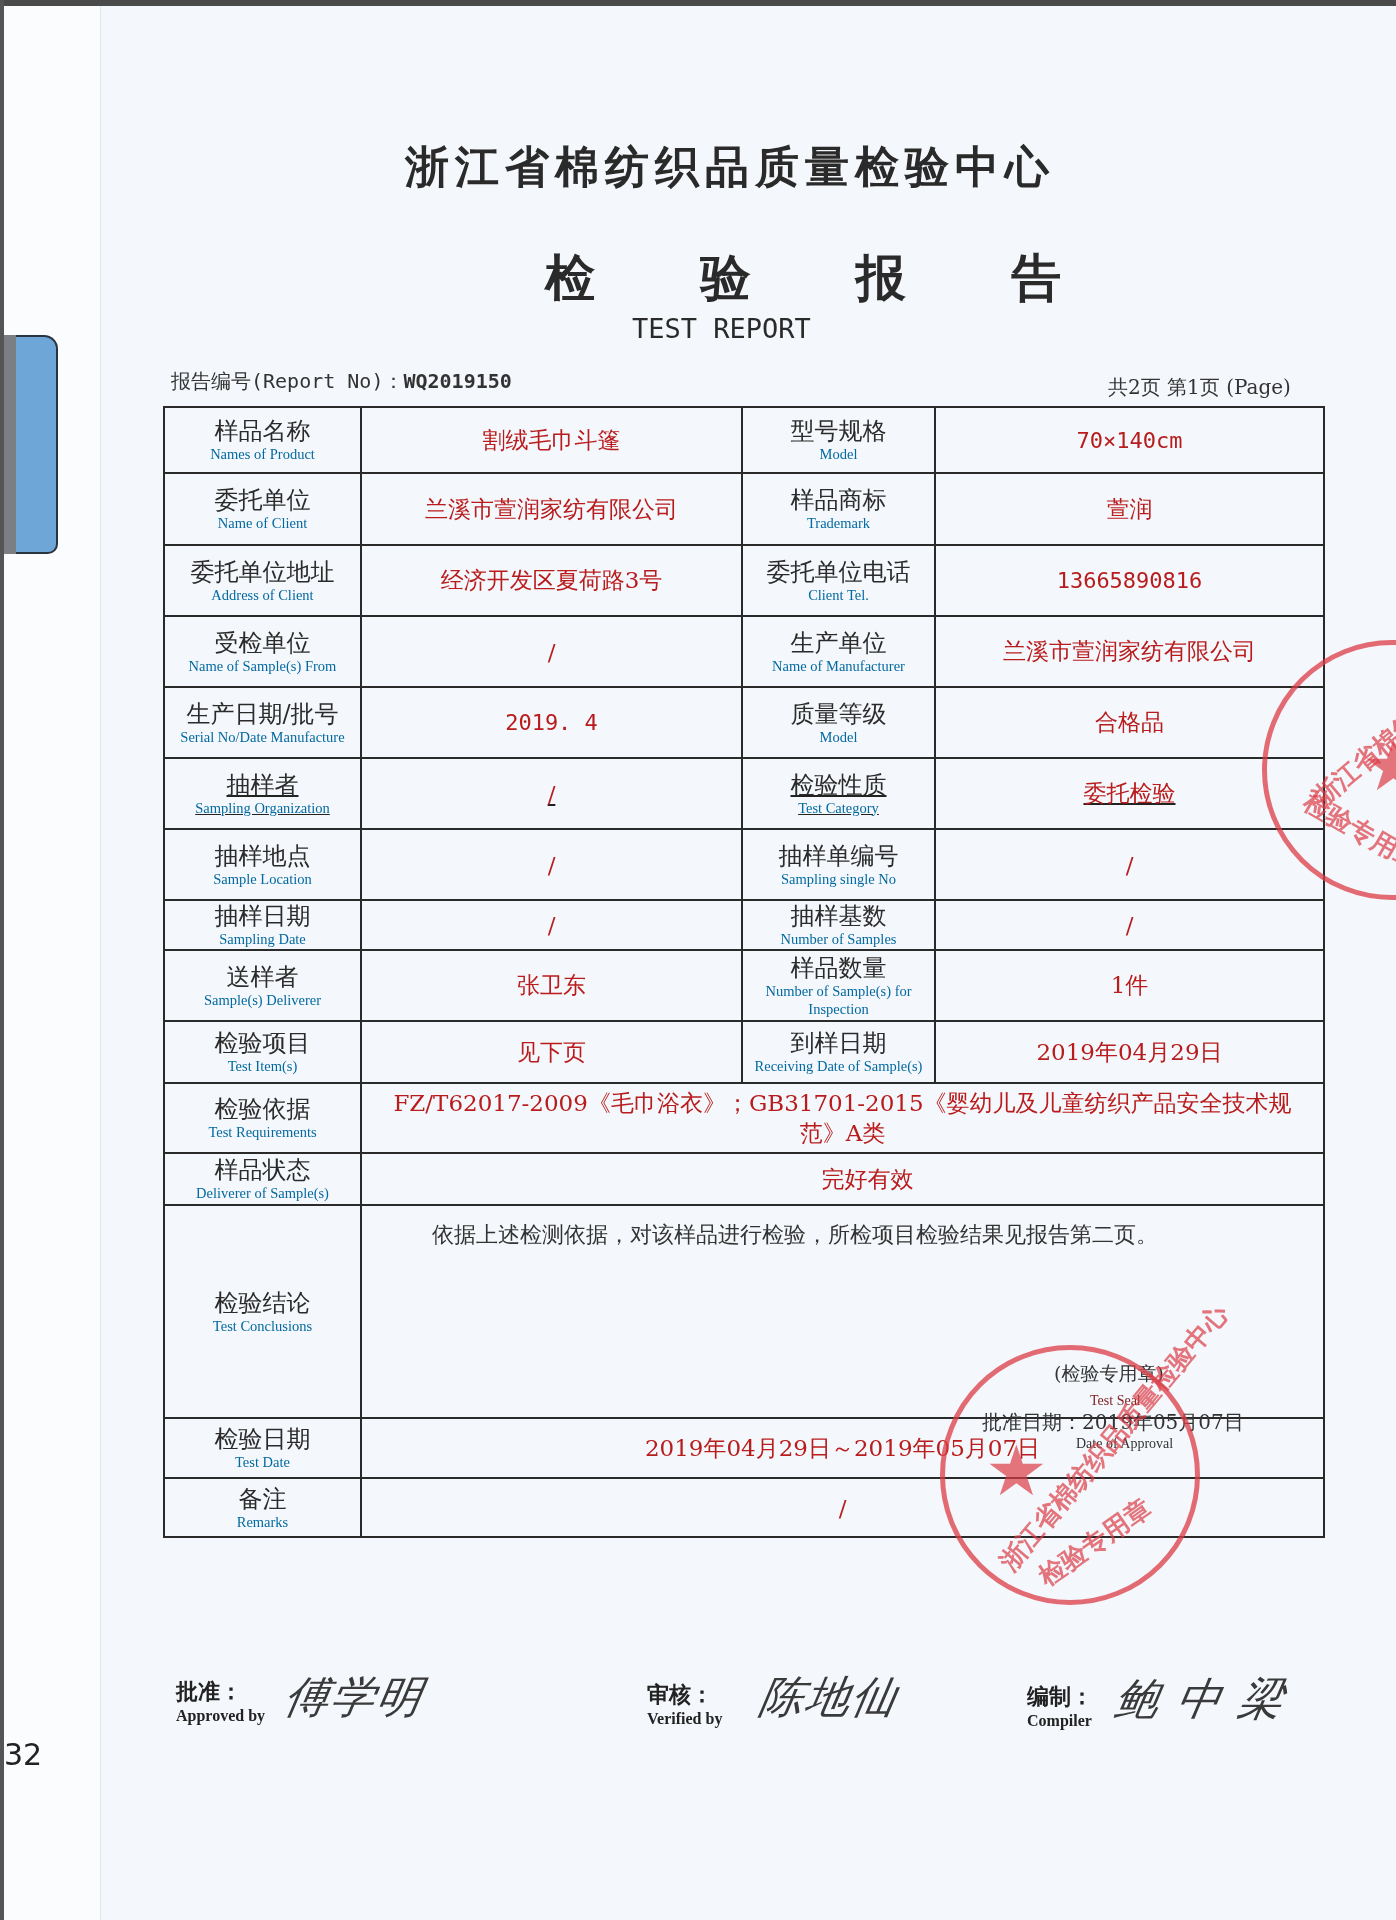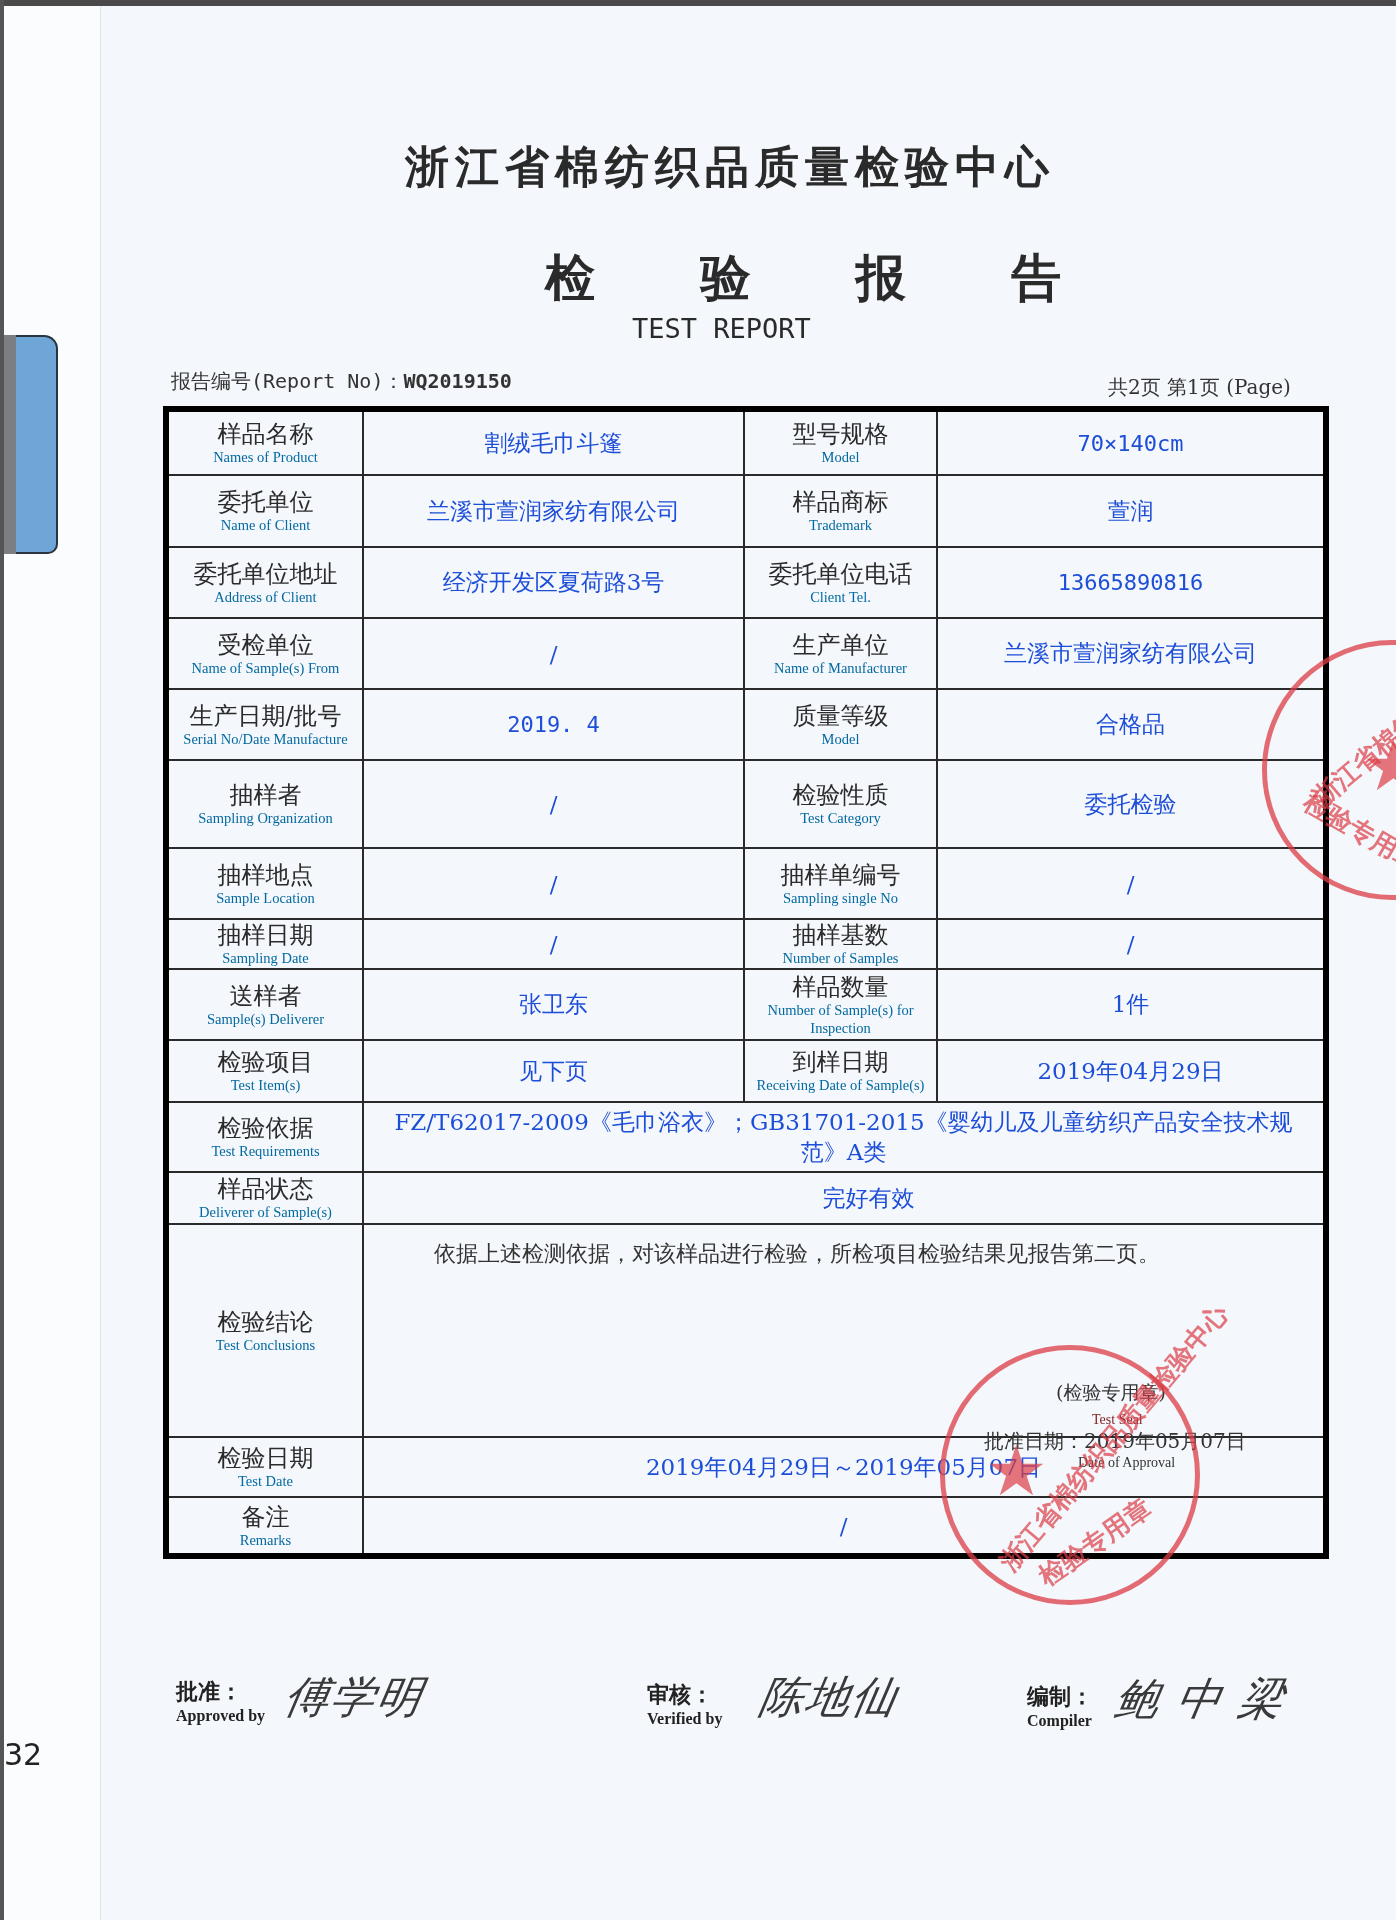--- a/index.html
+++ b/index.html
@@ -22,26 +22,26 @@
   .org-title { position:absolute; left:405px; top:138px; font-size:44px; letter-spacing:6px; font-weight:bold; color:#2a2a2a; white-space:nowrap; }
   .rpt-title { position:absolute; left:545px; top:245px; font-size:50px; letter-spacing:44px; font-weight:bold; color:#2a2a2a; white-space:nowrap; }
   .rpt-sub { position:absolute; left:632px; top:313px; font-family:"DejaVu Sans Mono","Liberation Mono",monospace; font-size:27px; color:#2a2a2a; }
   .report-no { position:absolute; left:171px; top:368px; font-size:20px; color:#333; white-space:nowrap; font-family:"DejaVu Sans Mono","Liberation Mono",monospace; }
   .report-no .val { font-weight:bold; }
   .page-info { position:absolute; left:1108px; top:374px; font-size:20px; color:#333; white-space:nowrap; }
 
   table.report {
     position:absolute; left:163px; top:406px; width:1160px;
     border-collapse:collapse; table-layout:fixed;
-    border:6px solid #000000;
+    border:2px solid #000000;
   }
   table.report td { border:2px solid #2a2a2a; text-align:center; vertical-align:middle; padding:0; }
   td.lab .zh { display:block; font-size:24px; line-height:28px; color:#2b2b2b; }
   td.lab .en { display:block; font-family:"Liberation Serif","DejaVu Serif",serif; font-size:14.5px; line-height:18px; color:#0369a1; }
-  td.val { font-size:23px; color:#1d4ed8; }
+  td.val { font-size:23px; color:#b91c1c; }
   td.val.mono { font-family:"DejaVu Sans Mono","Liberation Mono",monospace; font-size:22px; }
   td.left { text-align:left; }
   .req { padding:4px 10px !important; font-size:22px; line-height:30px; }
   .cond { padding-left:50px !important; }
   .concl-cell { position:relative; vertical-align:top !important; }
   .concl-text { position:absolute; left:70px; top:14px; font-size:22px; white-space:nowrap; color:#333; }
   .seal-label { position:absolute; left:692px; top:155px; font-size:19px; color:#333; }
   .seal-en { position:absolute; left:728px; top:187px; font-family:"Liberation Serif",serif; font-size:14px; color:#7f1d1d; }
   .approval-date { position:absolute; left:620px; top:203px; font-size:20px; color:#333; white-space:nowrap; }
   .approval-en { position:absolute; left:714px; top:230px; font-family:"Liberation Serif",serif; font-size:14px; color:#333; }
@@ -134,21 +134,21 @@
           <span class="zh">生产日期/批号</span>
           <span class="en">Serial No/Date Manufacture</span>
         </td>
         <td class="val mono">2019. 4</td>
         <td class="lab">
           <span class="zh">质量等级</span>
           <span class="en">Model</span>
         </td>
         <td class="val">合格品</td>
       </tr>
-      <tr style="height: 88px;">
+      <tr style="height: 71px; text-decoration: underline;">
         <td class="lab">
           <span class="zh">抽样者</span>
           <span class="en">Sampling Organization</span>
         </td>
         <td class="val">/</td>
         <td class="lab">
           <span class="zh">检验性质</span>
           <span class="en">Test Category</span>
         </td>
         <td class="val">委托检验</td>

